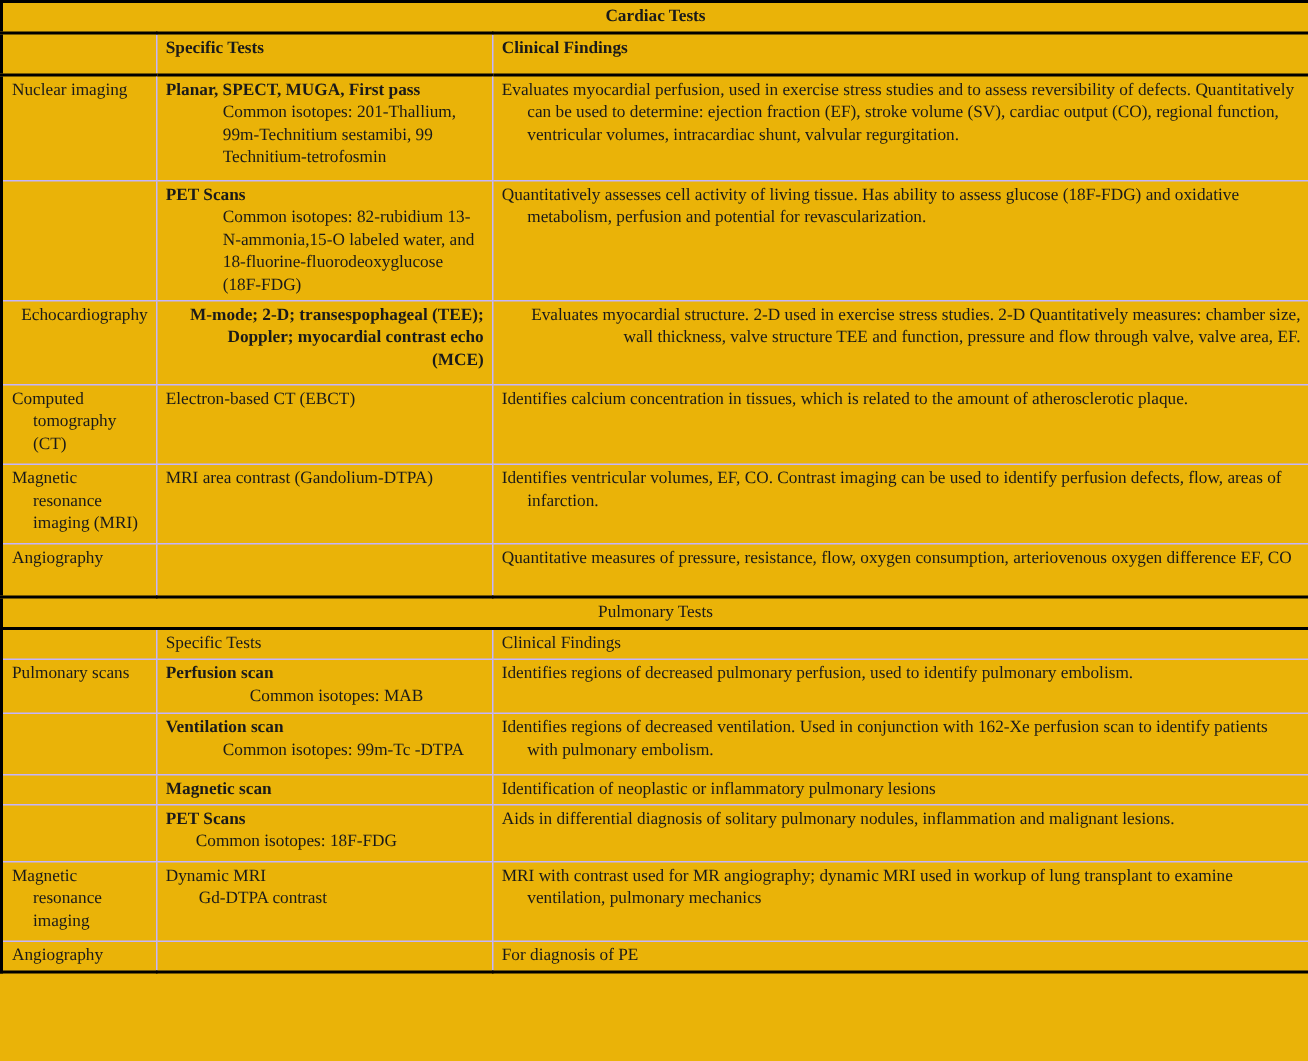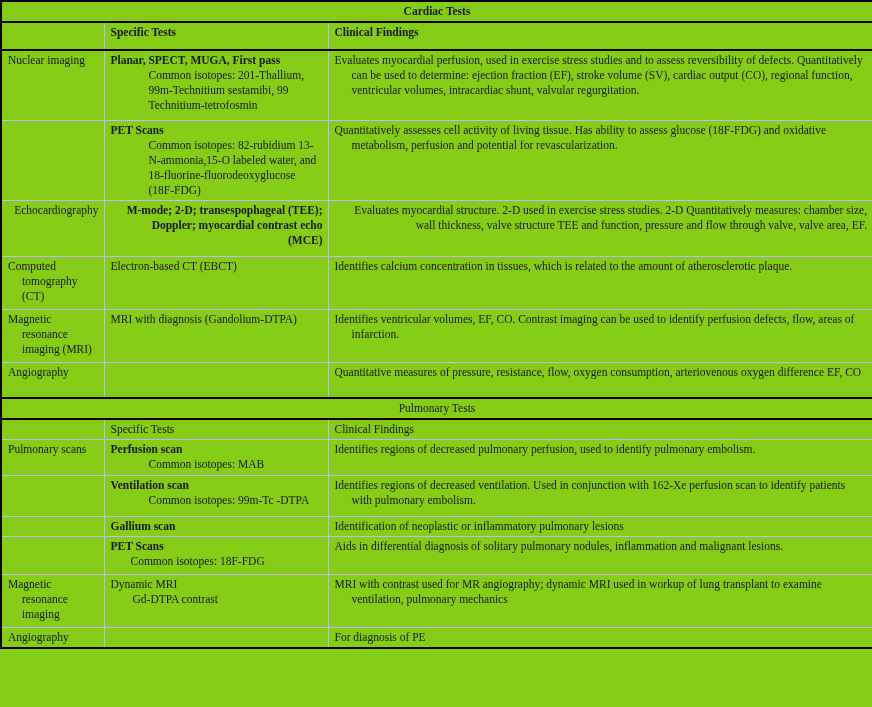--- a/index.html
+++ b/index.html
@@ -2,21 +2,21 @@
 <html><head>
 <meta charset="utf-8">
 <style>
   html, body { margin: 0; padding: 0; background: #ffffff; }
   .page {
     width: 872px;
     min-height: 707px;
     box-sizing: border-box;
     font-family: "Liberation Serif", "DejaVu Serif", serif;
     color: #1a1a1a;
-    background: #84cc16;
+    background: #eab308;
   }
   table.tests {
     width: 872px;
     table-layout: fixed;
     border-collapse: collapse;
     border: 2px solid #000;
   }
   table.tests td {
     border: 1px solid #c4b5fd;
     vertical-align: top;
@@ -104,21 +104,21 @@
           </td>
           <td class="c3">
             <div class="finding">Identifies calcium concentration in tissues, which is related to the amount of atherosclerotic plaque.</div>
           </td>
         </tr>
         <tr class="body-row" style="height: 53px; padding-left: 19px;">
           <td class="c1">
             <div class="m">Magnetic resonance imaging (MRI)</div>
           </td>
           <td class="c2">
-            <div class="test">MRI with diagnosis (Gandolium-DTPA)</div>
+            <div class="test">MRI area contrast (Gandolium-DTPA)</div>
           </td>
           <td class="c3">
             <div class="finding">Identifies ventricular volumes, EF, CO. Contrast imaging can be used to identify perfusion defects, flow, areas of infarction.</div>
           </td>
         </tr>
         <tr class="body-row" style="height: 36px;">
           <td class="c1">
             <div class="m">Angiography</div>
           </td>
           <td class="c2"></td>
@@ -133,21 +133,21 @@
           <td class="c1"></td>
           <td class="c2">Specific Tests</td>
           <td class="c3">Clinical Findings</td>
         </tr>
         <tr class="body-row" style="height: 36px;">
           <td class="c1">
             <div class="m">Pulmonary scans</div>
           </td>
           <td class="c2">
             <div class="test bold">Perfusion scan</div>
-            <div class="sub" style="margin-left: 38px; font-family: Liberation Serif, serif;">Common isotopes: MAB</div>
+            <div class="sub" style="margin-left: 56px; font-family: Liberation Serif, serif;">Common isotopes: MAB</div>
           </td>
           <td class="c3">
             <div class="finding">Identifies regions of decreased pulmonary perfusion, used to identify pulmonary embolism.</div>
           </td>
         </tr>
         <tr class="body-row" style="height: 41px;">
           <td class="c1">
             <div class="m"></div>
           </td>
           <td class="c2">
@@ -156,21 +156,21 @@
           </td>
           <td class="c3">
             <div class="finding">Identifies regions of decreased ventilation. Used in conjunction with 162-Xe perfusion scan to identify patients with pulmonary embolism.</div>
           </td>
         </tr>
         <tr class="body-row" style="height: 20px;">
           <td class="c1">
             <div class="m"></div>
           </td>
           <td class="c2">
-            <div class="test bold">Gallium scan</div>
+            <div class="test bold">Magnetic scan</div>
           </td>
           <td class="c3">
             <div class="finding">Identification of neoplastic or inflammatory pulmonary lesions</div>
           </td>
         </tr>
         <tr class="body-row" style="height: 38px;">
           <td class="c1">
             <div class="m"></div>
           </td>
           <td class="c2">

